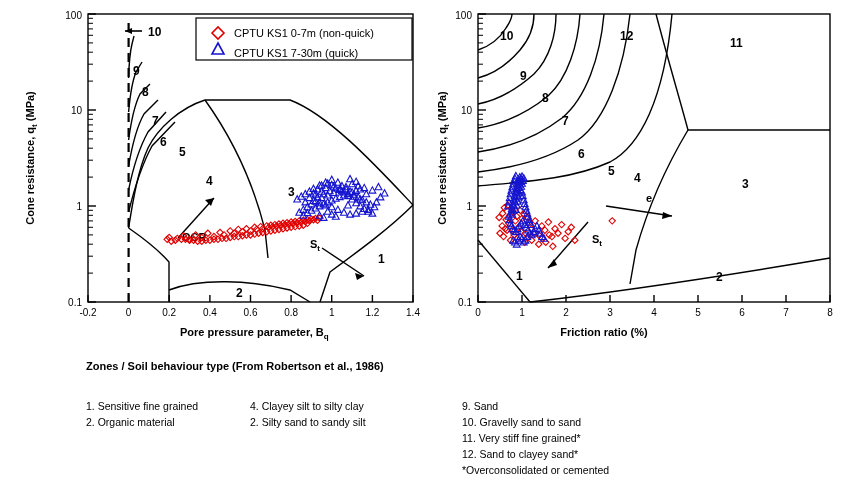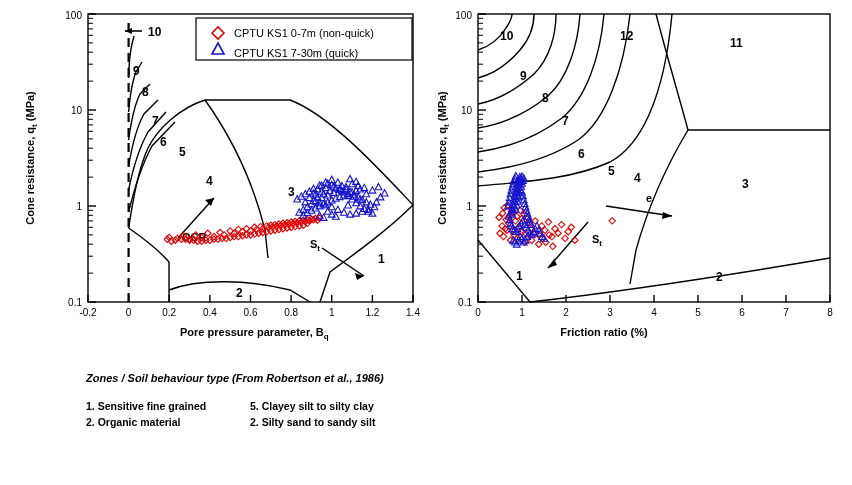--- a/index.html
+++ b/index.html
@@ -5,22 +5,22 @@
   html,body{margin:0;padding:0;}
   body{width:852px;height:485px;background:#ffffff;font-family:"Liberation Sans",sans-serif;color:#000;position:relative;overflow:hidden;}
   .wrap{position:absolute;left:0;top:0;width:852px;height:485px;}
   svg{display:block;}
   .axis-title{font-size:11px;font-weight:bold;fill:#000;}
   .tick{font-size:10px;fill:#000;}
   .zonenum{font-size:12px;font-weight:bold;fill:#000;}
   .lbl{font-size:11px;font-weight:bold;fill:#000;}
   .legend-text{font-size:11px;fill:#000;}
   .caption{position:absolute;font-size:11px;font-weight:bold;color:#000;}
-  #capTitle{left:86px;top:372px;font-style:italic;}
-  .colbox{position:absolute;font-size:10.5px;font-weight:bold;line-height:16px;color:#000;}
+  #capTitle{left:86px;top:360px;}
+  .colbox{position:absolute;font-size:10.5px;font-weight:normal;line-height:16px;color:#000;}
   #col1{left:86px;top:398px;width:160px;}
   #col2{left:250px;top:398px;width:210px;}
   #col3{left:462px;top:398px;width:250px;}
 </style>
 </head>
 <body>
 
 <div class="wrap">
 
 <svg width="852" height="370" viewBox="0 0 852 370">
@@ -606,17 +606,24 @@
   </g>
 </svg>
 
 <div class="caption" id="capTitle">Zones / Soil behaviour type (From Robertson et al., 1986)</div>
 
 <div class="colbox" id="col1">
   <div>1. Sensitive fine grained</div>
   <div>2. Organic material</div>
 </div>
 <div class="colbox" id="col2">
-  <div>5. Clayey silt to silty clay</div>
+  <div>4. Clayey silt to silty clay</div>
   <div>2. Silty sand to sandy silt</div>
 </div>
-
+<div class="colbox" id="col3">
+  <div>9. Sand</div>
+  <div>10. Gravelly sand to sand</div>
+  <div>11. Very stiff fine grained*</div>
+  <div>12. Sand to clayey sand*</div>
+  <div>*Overconsolidated or cemented</div>
 </div>
 
+</div>
+
 </body></html>

